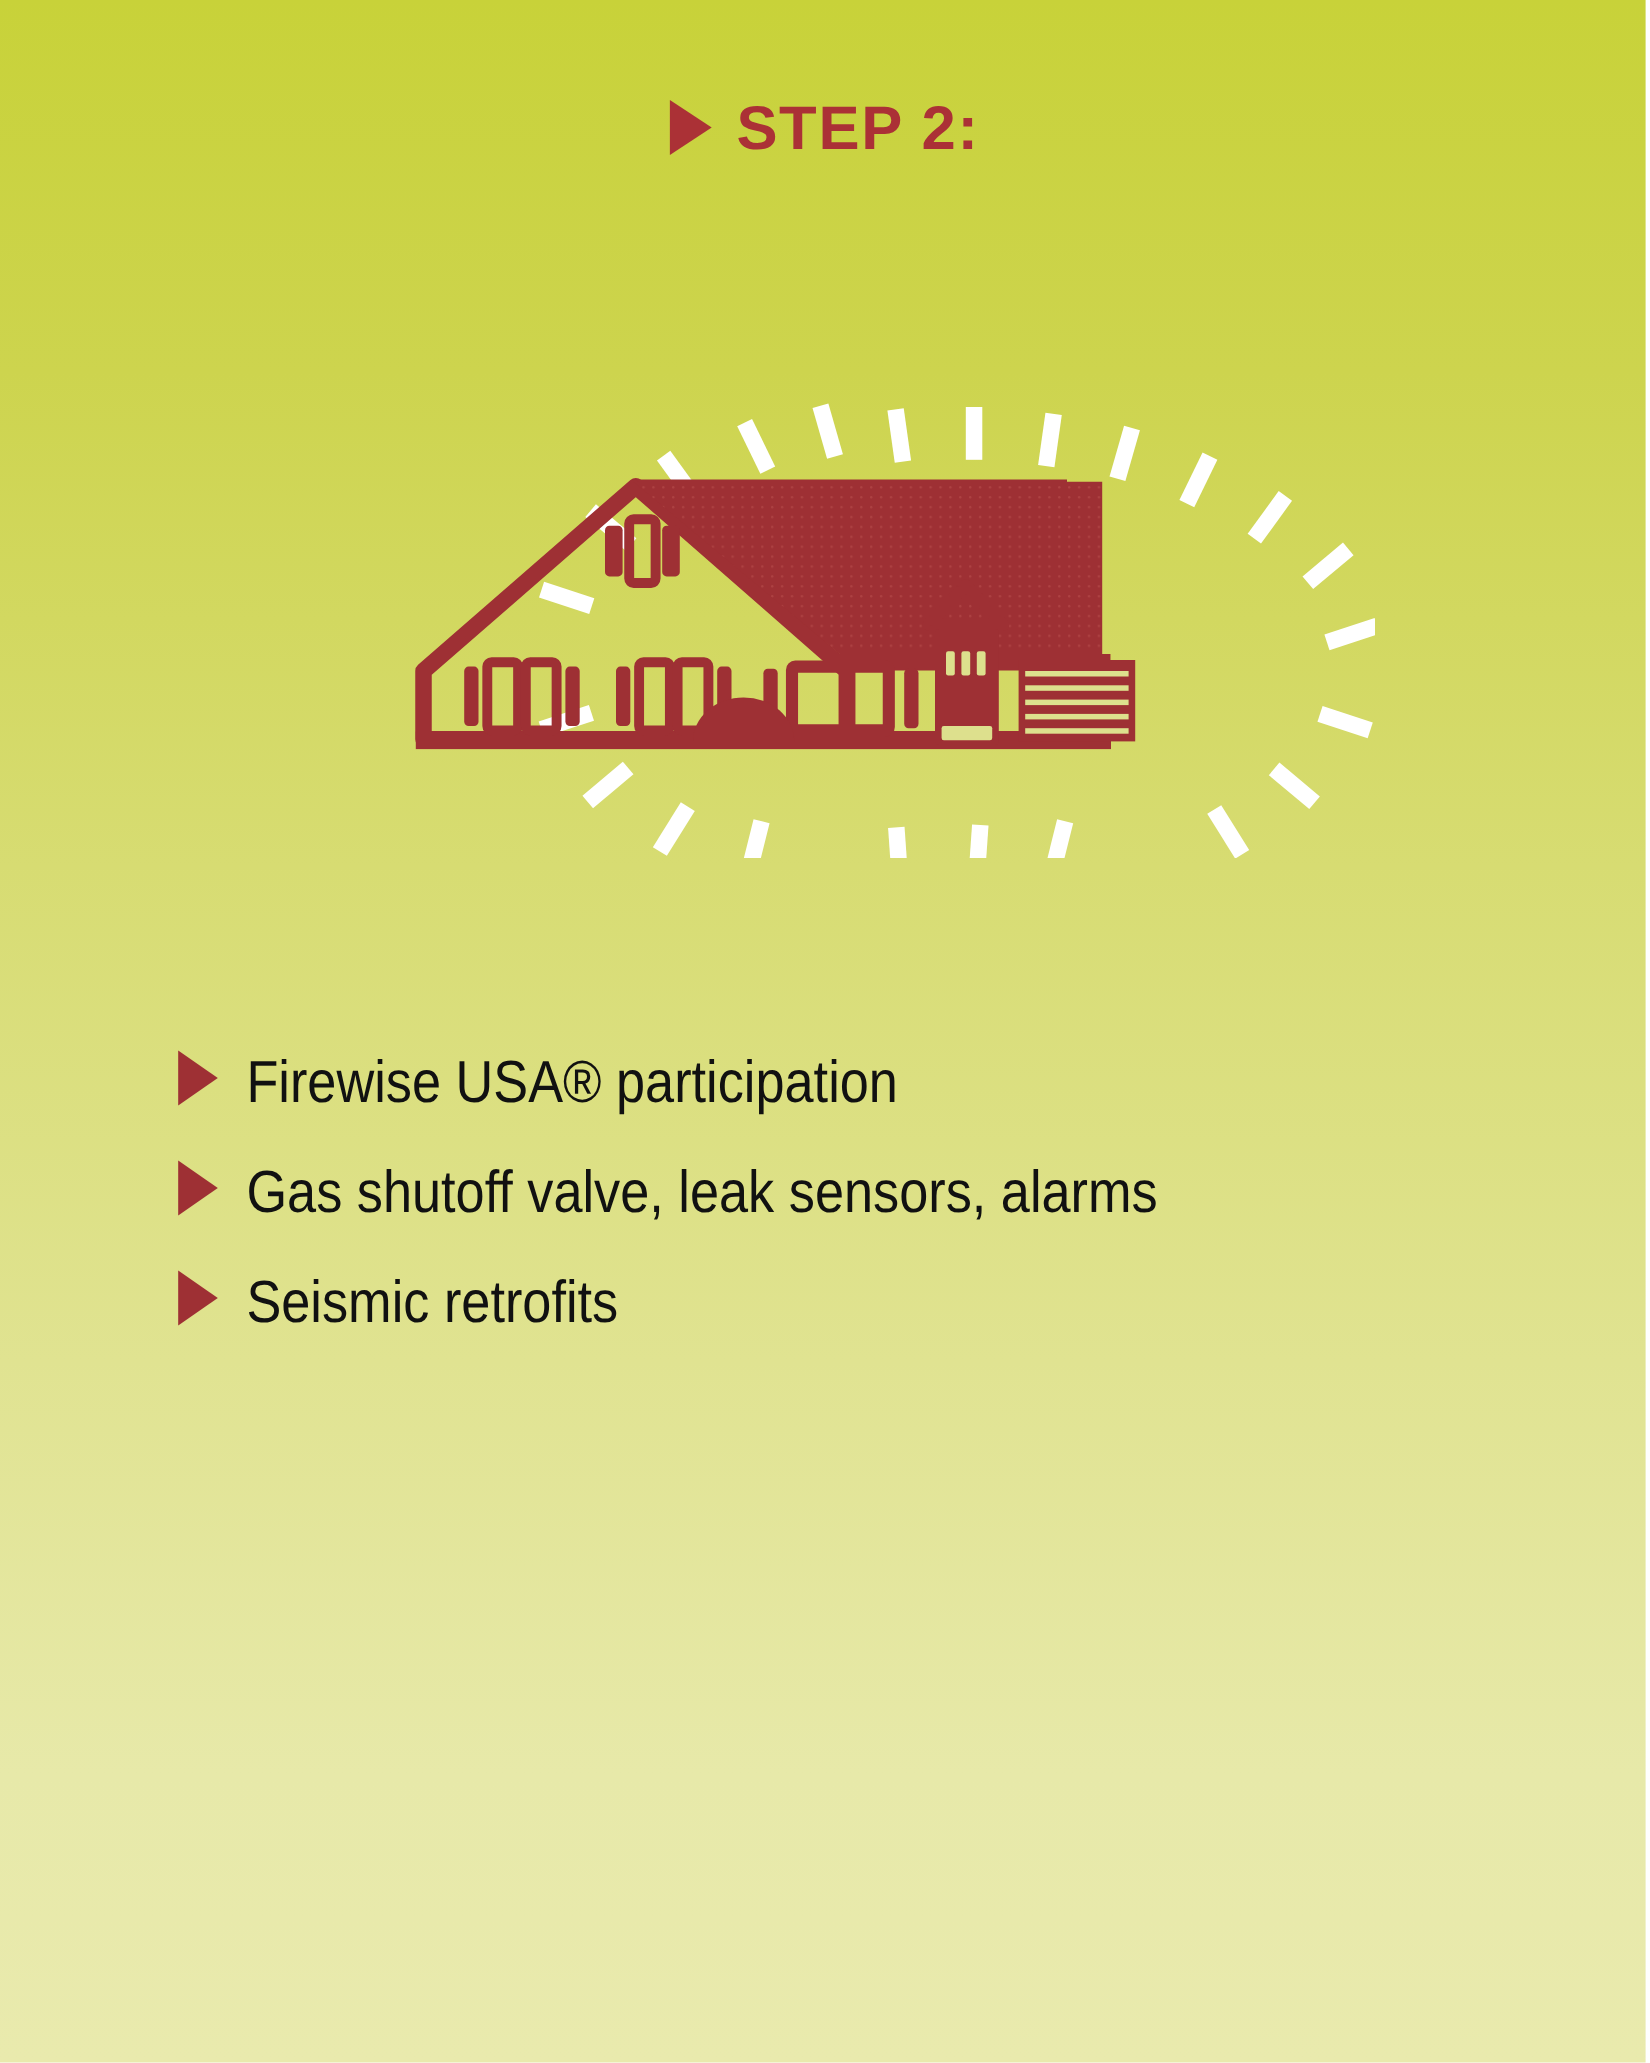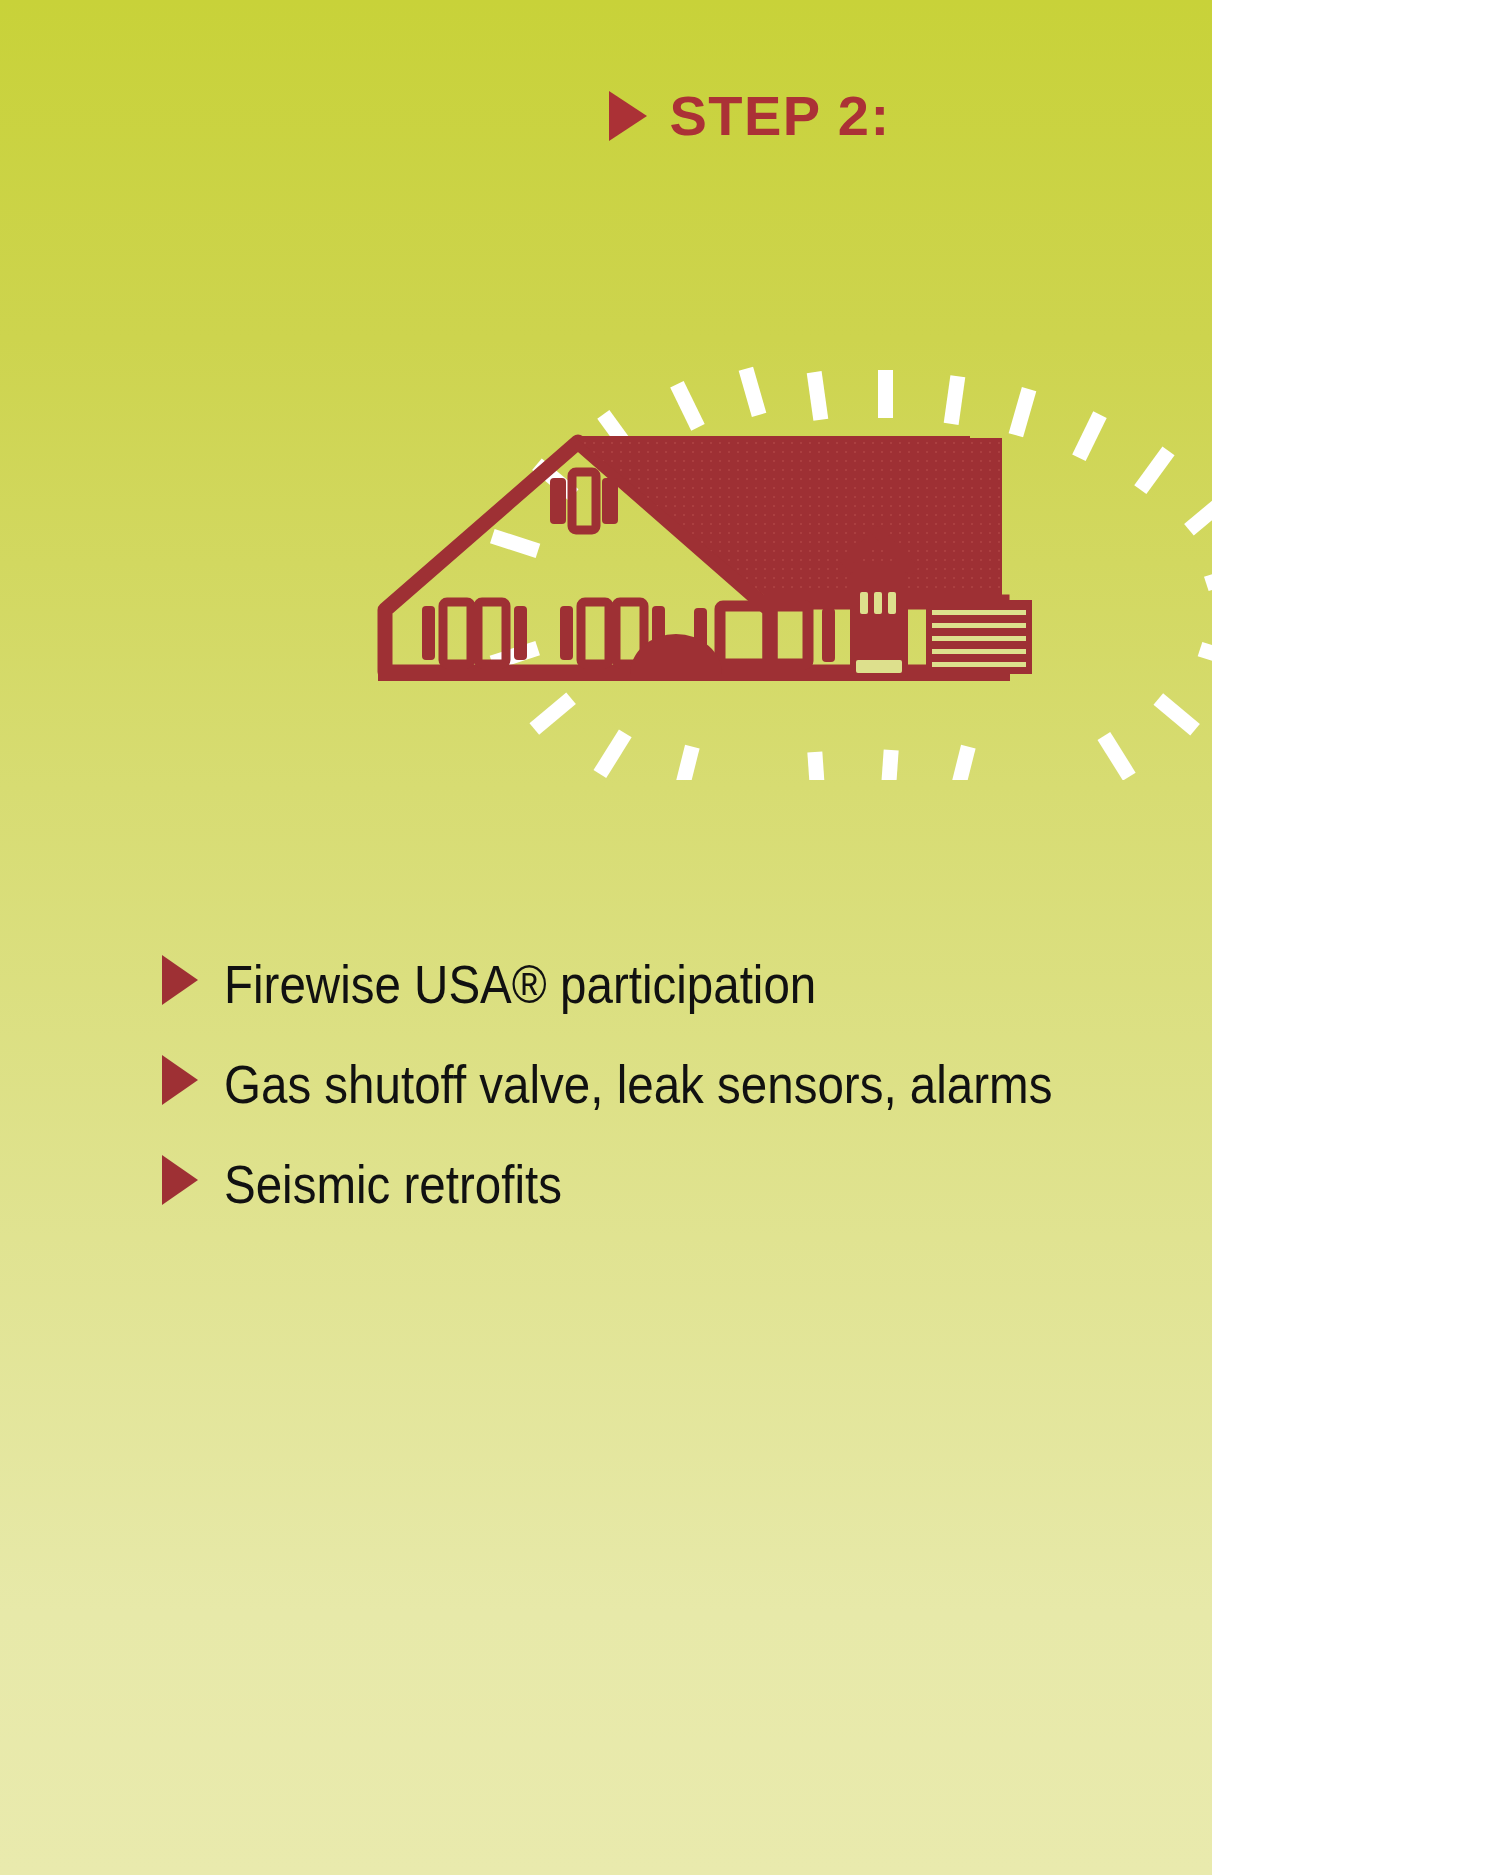--- a/index.html
+++ b/index.html
@@ -7,21 +7,21 @@
     padding: 0;
   }
   body {
     width: 1500px;
     height: 1875px;
     font-family: "Liberation Sans", sans-serif;
     overflow: hidden;
   }
   #poster {
     position: relative;
-    width: 1212px;
+    width: 1496px;
     height: 1875px;
     background: linear-gradient(180deg, #c8d239 0%, #cdd44e 18%, #d7dc72 42%, #e0e391 66%, #e7e9a9 86%, #e9eaad 100%);
     overflow: hidden;
   }
 
   
   .step-eyebrow {
     position: absolute;
     top: 88px;
     left: 0;

